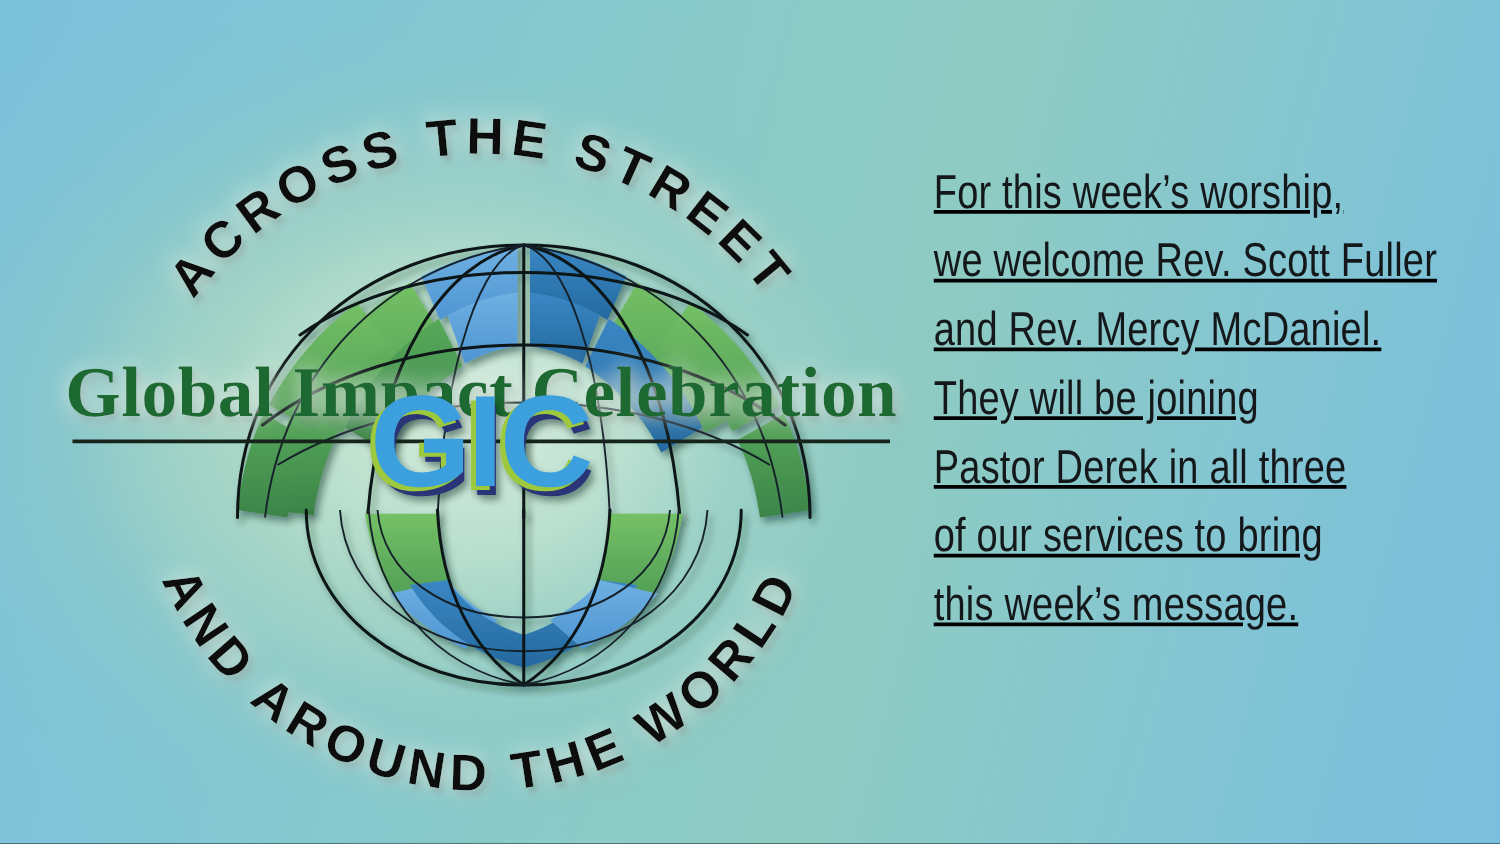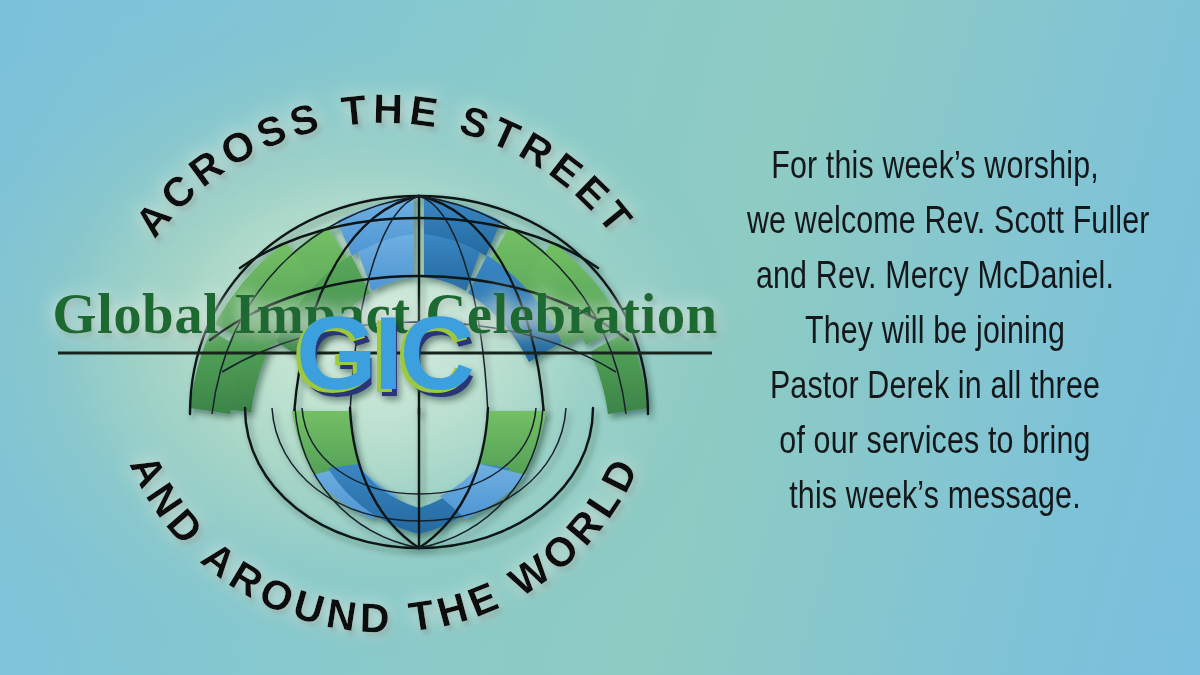--- a/index.html
+++ b/index.html
@@ -101,23 +101,24 @@
     stroke-width: 3;
   }
   .gic-blue   { fill: #3aa0dd; }
   .gic-green  { fill: #9cc93c; }
   .gic-navy   { fill: #2b3577; }
 
   
   #announcement {
     position: absolute;
     left: 700px;
-    top: 138px;
+    top: 127px;
     width: 470px;
-    text-align: center;
+    text-align: left;
+    text-decoration: underline;
   }
   #announcement .line {
     font-family: "Liberation Sans Narrow", "Liberation Sans", sans-serif;
     font-size: 38px;
     line-height: 55px;
     font-weight: 400;
     color: #14181b;
     white-space: nowrap;
     transform: scaleX(0.80);
     transform-origin: center center;

